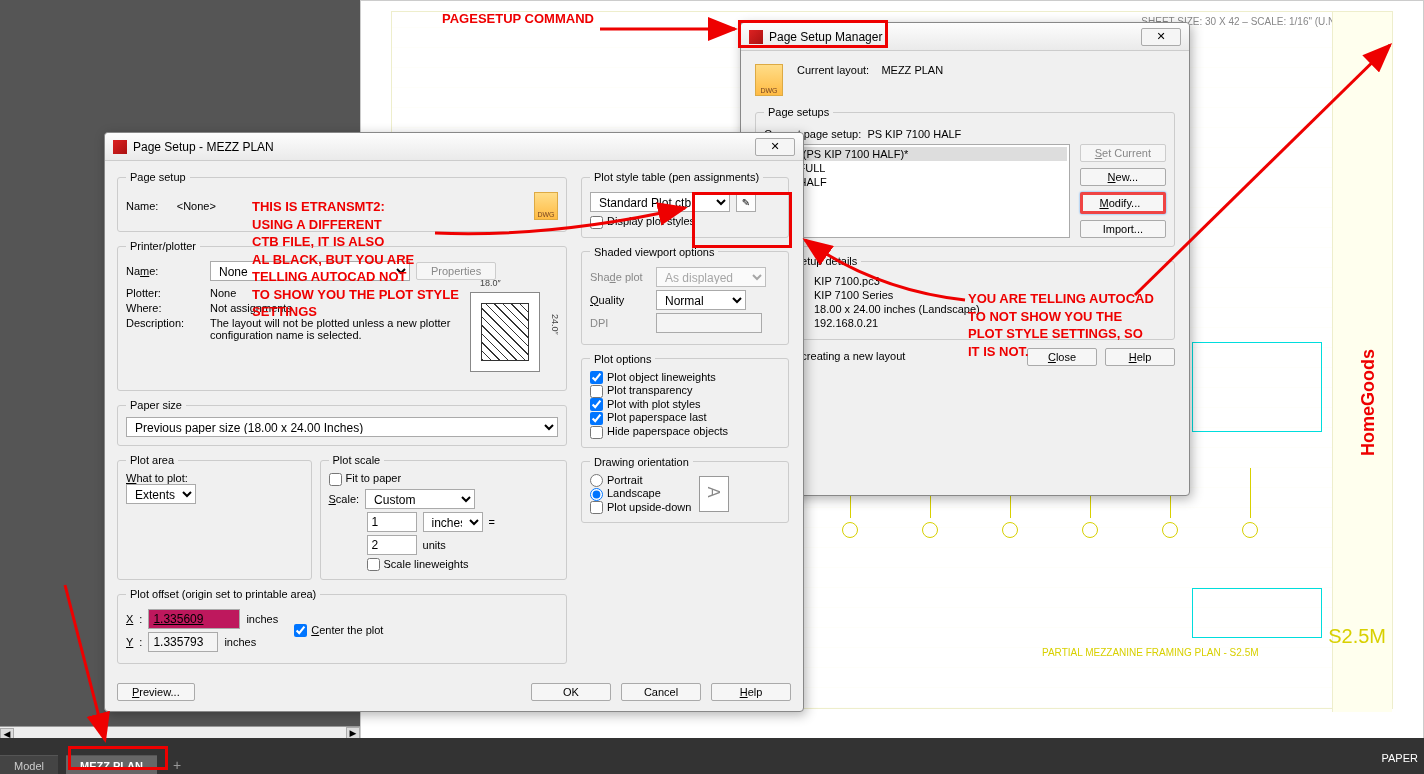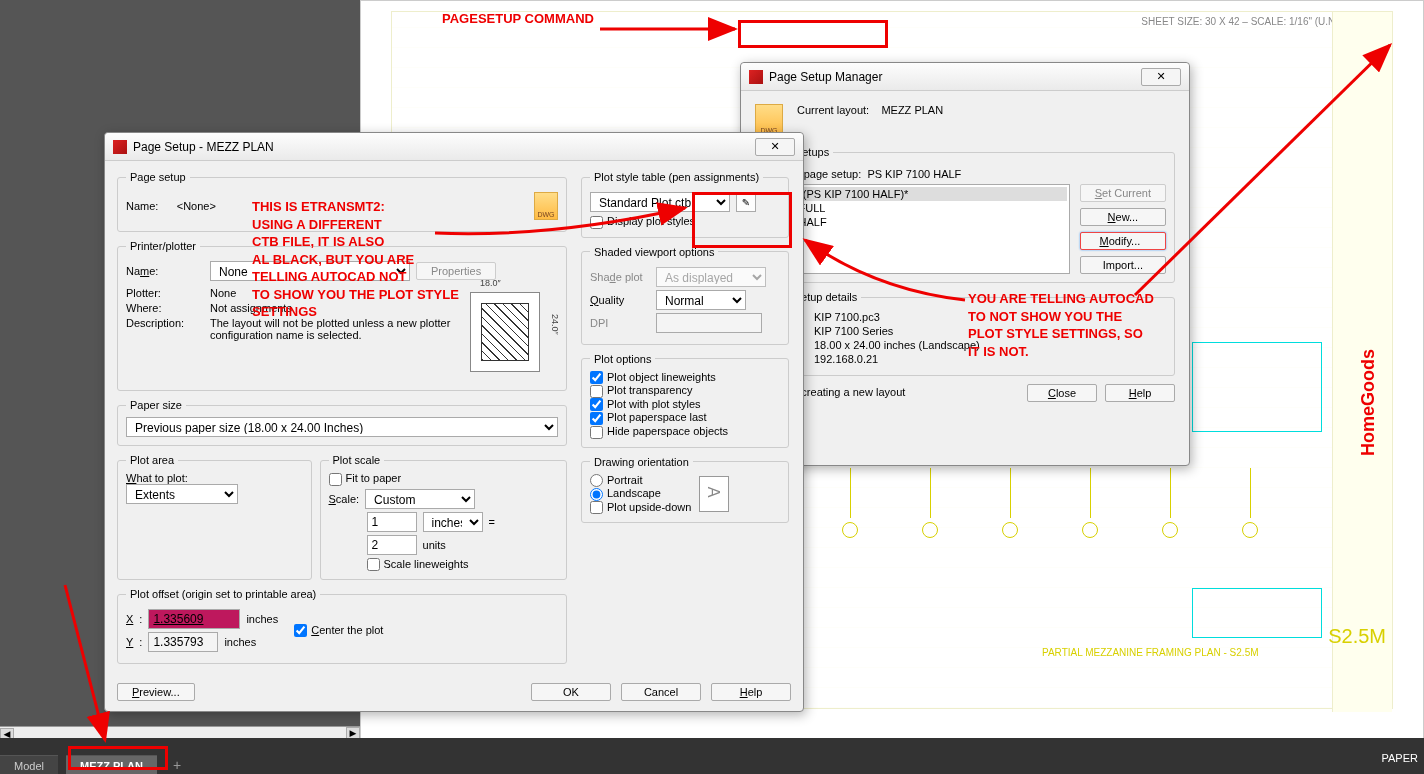--- a/index.html
+++ b/index.html
@@ -106,21 +106,21 @@
   background: #f6f6f6;
   border: 1px solid #aaa;
   border-radius: 2px;
   padding: 2px 14px;
   font-size: 11px;
   cursor: pointer;
   min-width: 70px;
   text-align: center;
 }
 .btn.highlight {
-  border: 1px solid #ef4444;
+  border: 3px solid #ef4444;
   box-shadow: 0 0 2px #3399ff;
   padding-left: 8px;
 }
 .btn.disabled {
   color: #888;
   border-color: #ccc;
 }
 select, input[type=text] {
   border: 1px solid #aaa;
   background: #fff;
@@ -188,21 +188,21 @@
   border: 1px solid #999;
   position: relative;
 }
 .paper-icon::after {
   content:"A"; position:absolute; left:8px; top:6px;
   font-size:16px; color:#888;
   transform: rotate(90deg);
 }
 
 
-.psm-dialog { left: 740px; top: 22px; width: 450px; height: 404px; z-index: 15; margin-top: 40px; }
+.psm-dialog { left: 740px; top: 22px; width: 450px; height: 474px; z-index: 15; }
 .psm-body { padding: 10px 14px; }
 .psm-buttons { display:flex; flex-direction:column; gap:6px; }
 
 
 .ann {
   position: absolute;
   color: #e00;
   font-weight: bold;
   font-size: 13px;
   z-index: 30;
@@ -404,21 +404,21 @@
       <legend>Paper size</legend>
       <select class="dropdown" style="width:100%">
         <option>Previous paper size (18.00 x 24.00 Inches)</option>
       </select>
     </fieldset>
 
     <div style="display:flex; gap:8px;">
       <fieldset style="flex:1">
         <legend>Plot area</legend>
         <div><span class="u">W</span>hat to plot:</div>
-        <select class="dropdown" style="width:112px">
+        <select class="dropdown" style="width:70px">
           <option>Extents</option>
         </select>
       </fieldset>
       <fieldset style="flex:1.3">
         <legend>Plot scale</legend>
         <label><input type="checkbox" class="chk" style=""><span>Fit to paper</span></label>
         <div class="row">
           <span><span class="u">S</span>cale:</span>
           <select class="dropdown" style="width:110px"><option>Custom</option></select>
         </div>

